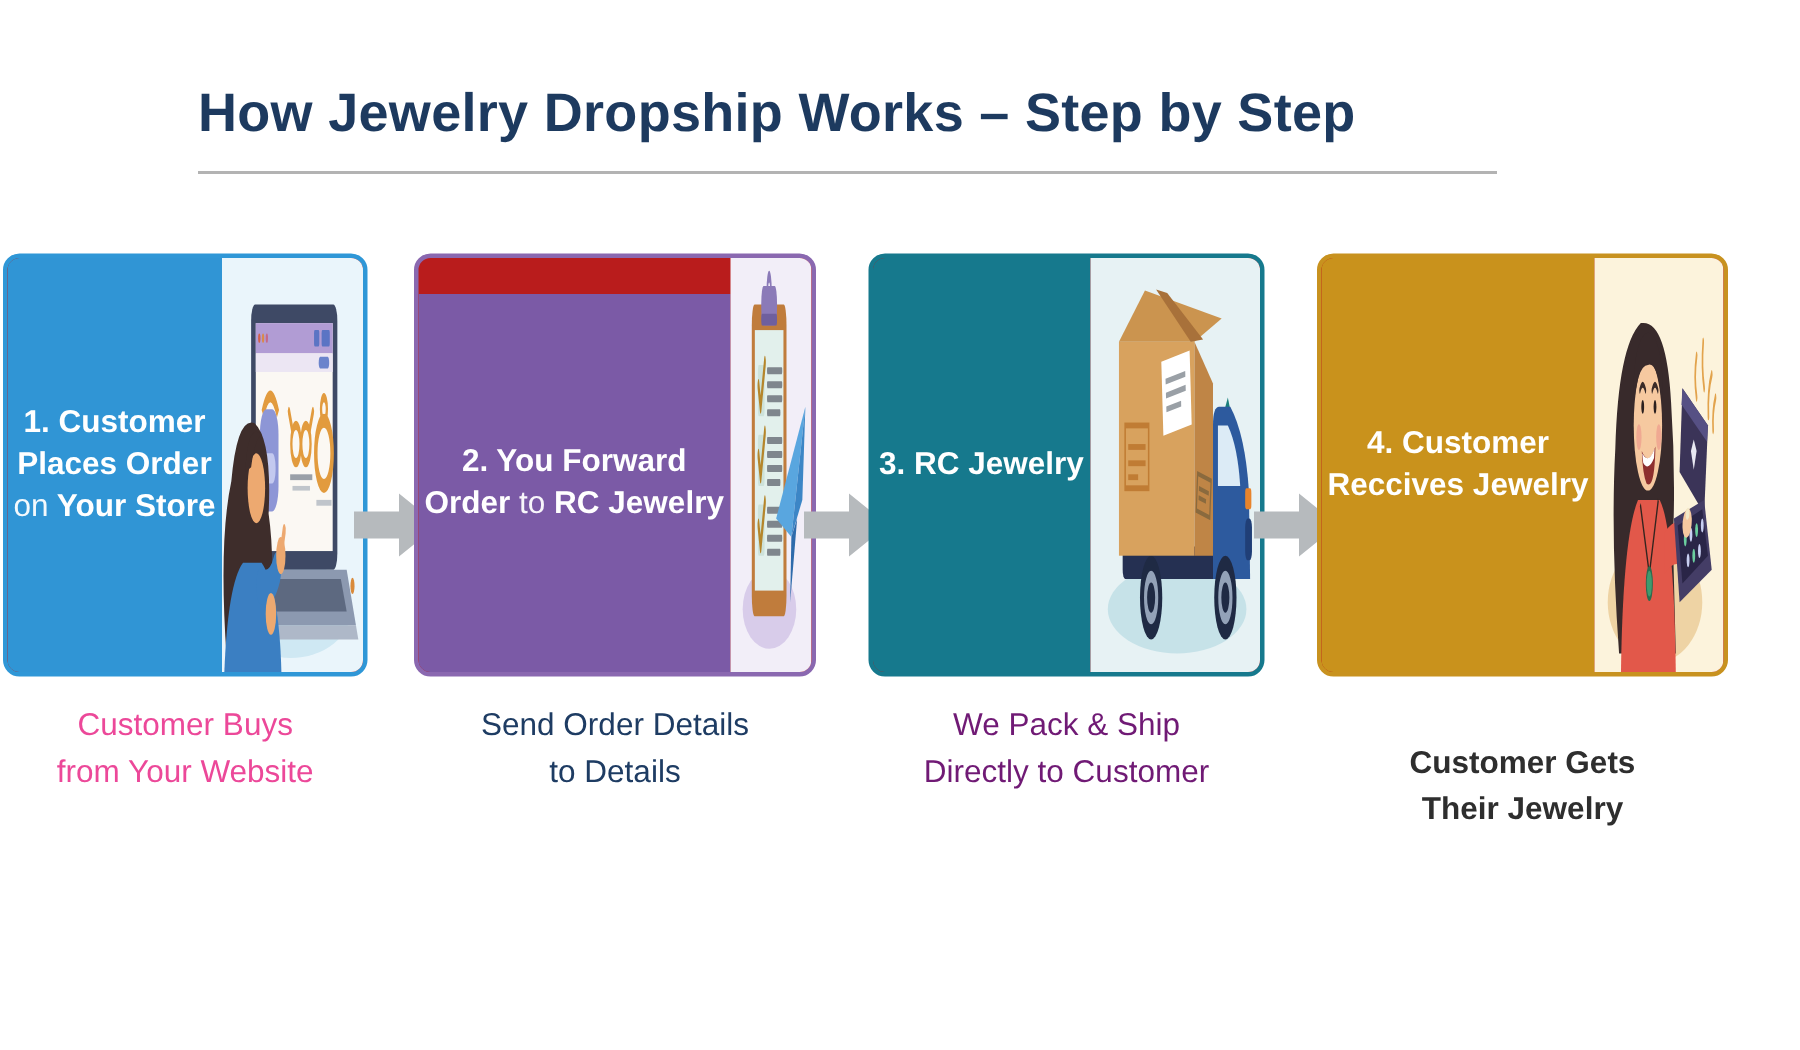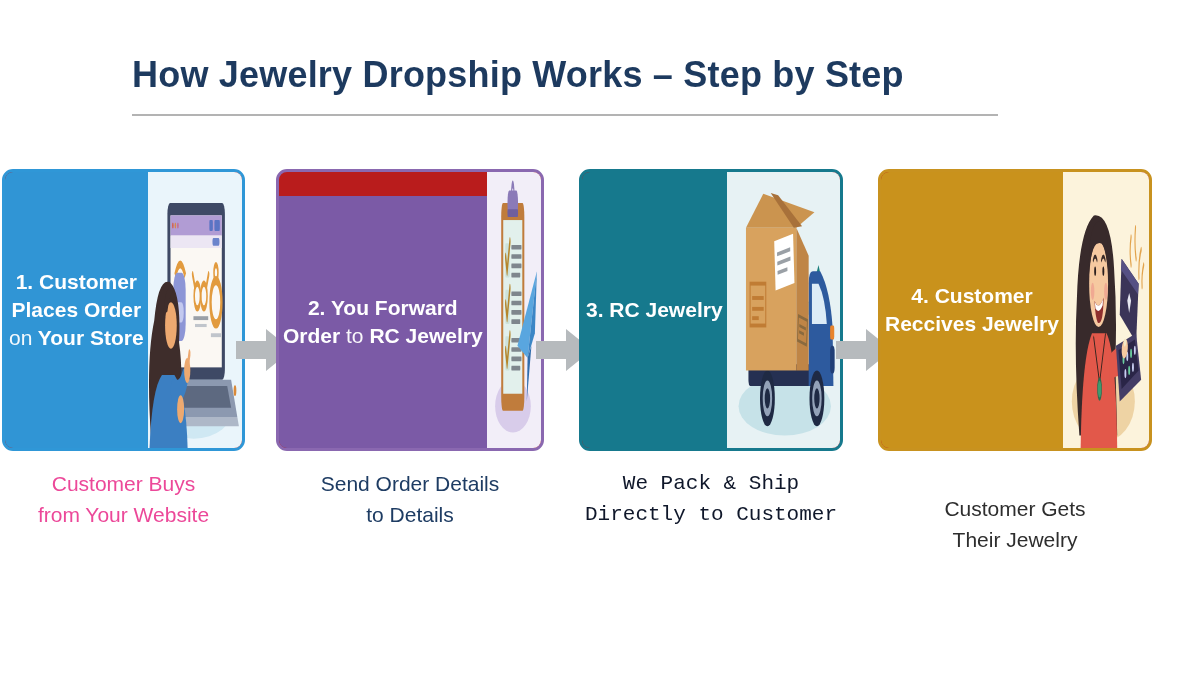--- a/index.html
+++ b/index.html
@@ -205,21 +205,21 @@
             <rect x="61" y="93" width="16" height="2.5" fill="#c07c34"></rect>
             <g transform="rotate(8 182 102)">
               <rect x="172" y="94" width="22" height="16" fill="none" stroke="#8a6a3e" stroke-width="2"></rect>
               <rect x="175" y="99" width="16" height="2" fill="#8a6a3e"></rect>
               <rect x="175" y="103" width="12" height="2" fill="#8a6a3e"></rect>
             </g>
           </g>
         </svg>
       </div>
     </div>
-    <div class="caption" style="color: #0f172a; font-family: Liberation Mono, monospace;">
+    <div class="caption" style="color: #701a75;">
       <div>We Pack &amp; Ship</div>
       <div>Directly to Customer</div>
     </div>
   </div>
 
   <div class="arrow" style="left:836px;">
     <svg viewBox="0 0 58 46">
         <polygon points="0,14 30,14 30,2 56,23 30,44 30,32 0,32" fill="#b6babd"></polygon>
       </svg>
   </div>
@@ -269,19 +269,19 @@
           </g>
           <g stroke="#e2a34c" stroke-width="3.5" fill="none" stroke-linecap="round">
             <path d="M216,42 q-6,9 0,18"></path>
             <path d="M230,36 q-4,11 2,20"></path>
             <path d="M248,50 q-9,7 -7,18"></path>
             <path d="M256,60 q-7,6 -5,14"></path>
           </g>
         </svg>
       </div>
     </div>
-    <div class="caption" style="color: rgb(46, 46, 46);">
+    <div class="caption" style="color: rgb(46, 46, 46); font-weight: bold;">
       <div>Customer Gets</div>
       <div>Their Jewelry</div>
     </div>
   </div>
 
 </div>
 
 </body></html>

